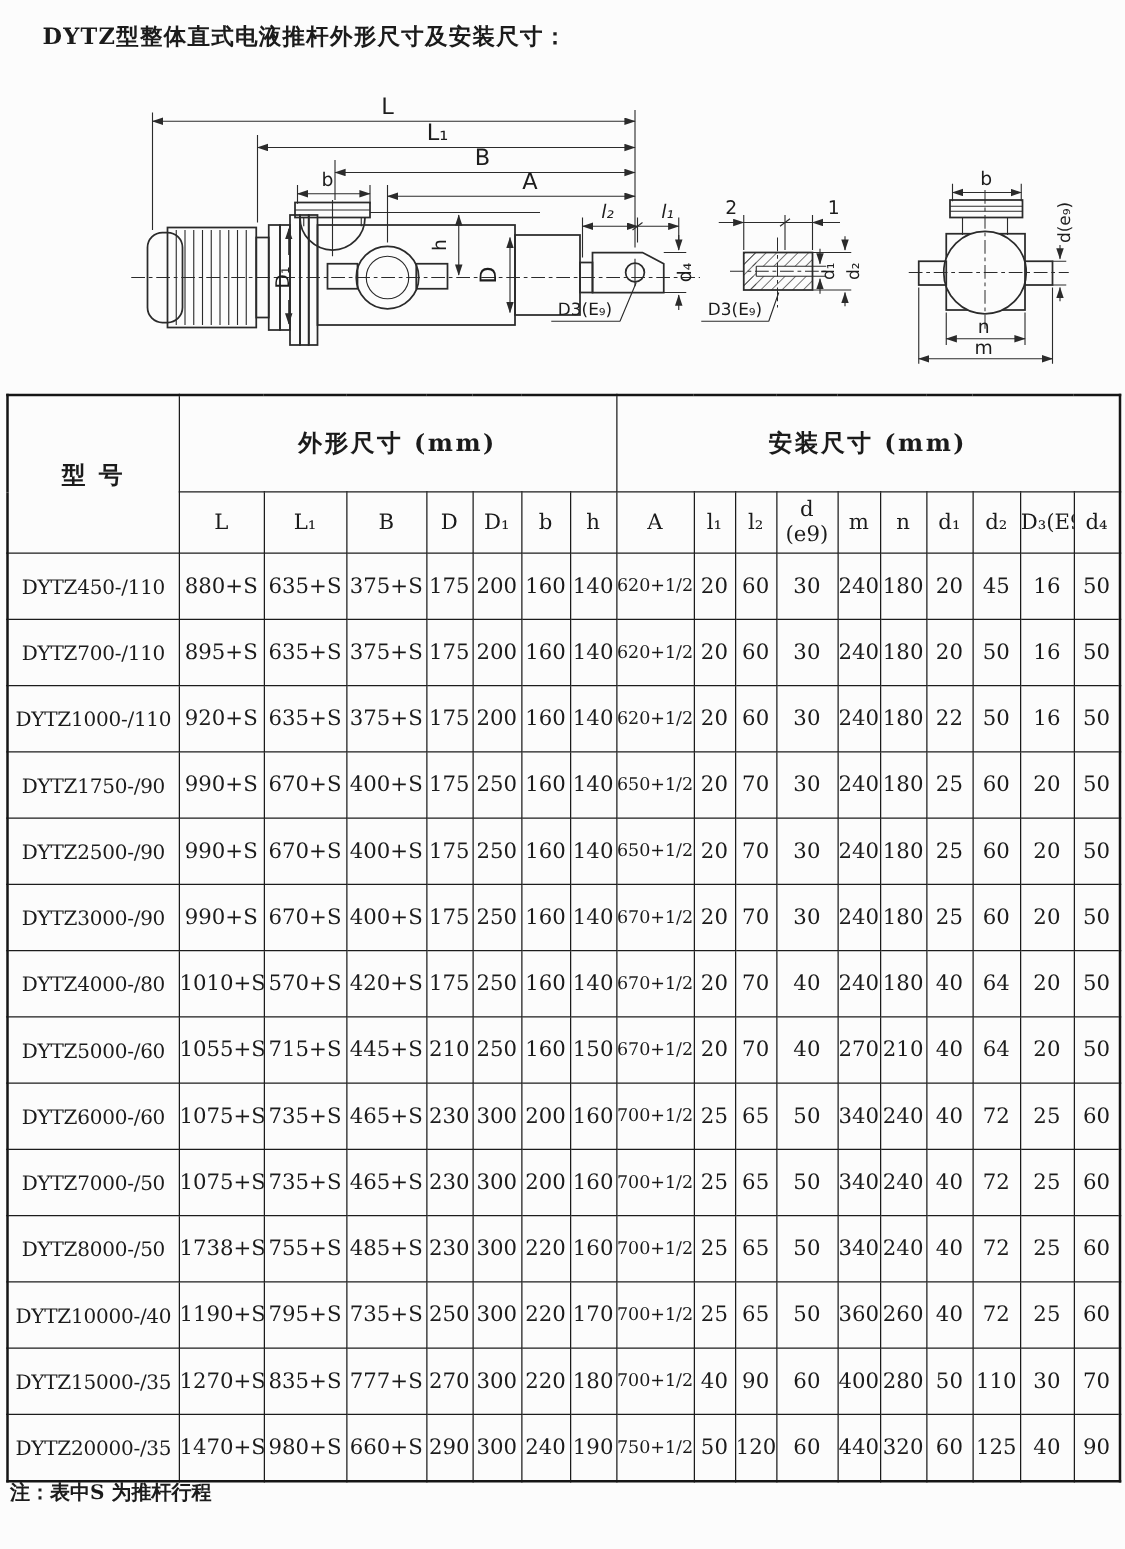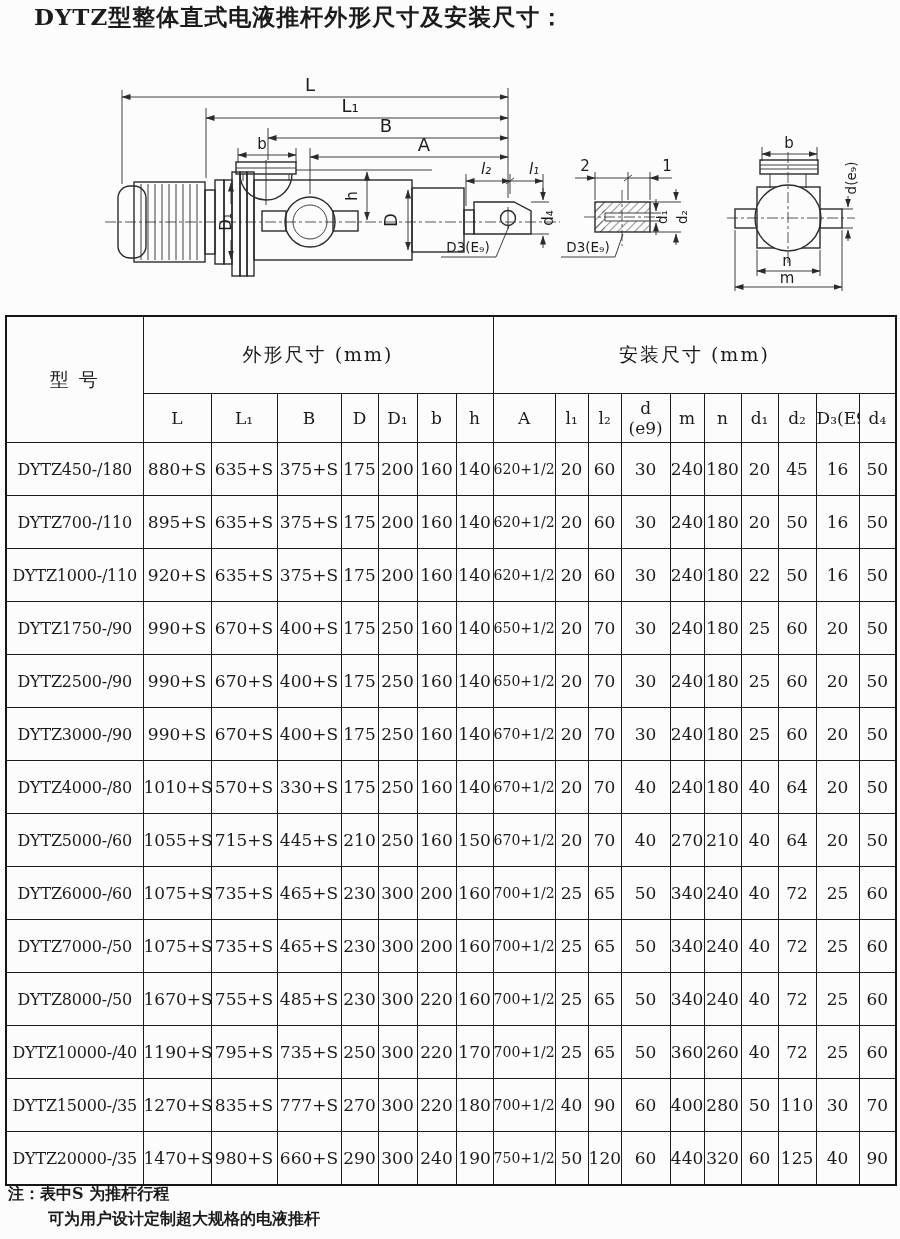--- a/index.html
+++ b/index.html
@@ -1,37 +1,37 @@
 <!DOCTYPE html>
 <html><head>
 <meta charset="utf-8">
 <style>
   html,body{margin:0;padding:0;}
   body{background:#e8e8e8;}
   .page{position:relative;width:900px;height:1239px;background:#fcfcfc;margin:0 auto;overflow:hidden;
         font-family:"DejaVu Serif","Liberation Serif",serif;color:#1b1b1b;}
-  .title{position:absolute;left:34px;top:2px;font-size:23px;font-weight:bold;letter-spacing:1px;
+  .title{position:absolute;left:34px;top:17px;font-size:18px;font-weight:bold;letter-spacing:1px;
          font-family:"DejaVu Serif","Liberation Serif",serif;}
   svg.drawing{position:absolute;left:0;top:50px;}
   svg .ol{fill:none;stroke:#2b2b2b;stroke-width:1.4;}
   svg .thin{fill:none;stroke:#2b2b2b;stroke-width:0.9;}
   svg .dim{fill:none;stroke:#2b2b2b;stroke-width:0.9;}
   svg .cl{fill:none;stroke:#2b2b2b;stroke-width:0.8;stroke-dasharray:11 3 3 3;}
   svg text{fill:#1d1d1d;font-family:"DejaVu Sans","Liberation Sans",sans-serif;}
   svg .lb{font-size:18px;text-anchor:middle;}
   svg .lm{font-size:15px;text-anchor:middle;}
   svg .ls{font-size:13.5px;text-anchor:middle;}
   svg .it{font-style:italic;}
   
   table.dims{position:absolute;left:5px;top:315px;width:890px;table-layout:fixed;
              border-collapse:collapse;background:#fcfcfc;}
   table.dims th,table.dims td{border:1px solid #1c1c1c;text-align:center;vertical-align:middle;
              padding:0;overflow:hidden;}
   table.dims{border:2.5px solid #151515;}
-  tr.grp th{height:76px;font-size:19px;font-weight:normal;letter-spacing:2px;}
+  tr.grp th{height:76px;font-size:19px;font-weight:bold;letter-spacing:2px;}
   th.model-h{font-size:19px;font-weight:normal;letter-spacing:4px;margin-left:19px;}
   tr.sub th{height:48px;font-size:17px;font-weight:normal;}
   tbody td{height:52px;font-size:17px;}
   tbody td.model{font-size:16px;letter-spacing:-0.2px;}
   tbody td.acol{font-size:14px;}
   .notes{position:absolute;left:8px;top:1181px;font-size:16px;line-height:25px;font-weight:bold;}
   .notes .indent{padding-left:40px;}
 </style>
 </head>
 <body>
@@ -214,21 +214,21 @@
           <th>m</th>
           <th>n</th>
           <th>d₁</th>
           <th>d₂</th>
           <th>D₃(E9)</th>
           <th>d₄</th>
         </tr>
     </thead>
     <tbody>
         <tr>
-          <td class="model">DYTZ450-/180</td>
+          <td class="model">DYTZ450-/110</td>
           <td class="num">880+S</td>
           <td class="num">635+S</td>
           <td class="num">375+S</td>
           <td class="num">175</td>
           <td class="num">200</td>
           <td class="num">160</td>
           <td class="num">140</td>
           <td class="acol">620+1/2s</td>
           <td class="num">20</td>
           <td class="num">60</td>
@@ -337,21 +337,21 @@
           <td class="num">180</td>
           <td class="num">25</td>
           <td class="num">60</td>
           <td class="num">20</td>
           <td class="num">50</td>
         </tr>
         <tr>
           <td class="model">DYTZ4000-/80</td>
           <td class="num">1010+S</td>
           <td class="num">570+S</td>
-          <td class="num">330+S</td>
+          <td class="num">420+S</td>
           <td class="num">175</td>
           <td class="num">250</td>
           <td class="num">160</td>
           <td class="num">140</td>
           <td class="acol">670+1/2s</td>
           <td class="num">20</td>
           <td class="num">70</td>
           <td class="num">40</td>
           <td class="num">240</td>
           <td class="num">180</td>
@@ -415,21 +415,21 @@
           <td class="num">50</td>
           <td class="num">340</td>
           <td class="num">240</td>
           <td class="num">40</td>
           <td class="num">72</td>
           <td class="num">25</td>
           <td class="num">60</td>
         </tr>
         <tr>
           <td class="model">DYTZ8000-/50</td>
-          <td class="num">1670+S</td>
+          <td class="num">1738+S</td>
           <td class="num">755+S</td>
           <td class="num">485+S</td>
           <td class="num">230</td>
           <td class="num">300</td>
           <td class="num">220</td>
           <td class="num">160</td>
           <td class="acol">700+1/2s</td>
           <td class="num">25</td>
           <td class="num">65</td>
           <td class="num">50</td>
@@ -498,16 +498,15 @@
           <td class="num">60</td>
           <td class="num">125</td>
           <td class="num">40</td>
           <td class="num">90</td>
         </tr>
       </tbody>
   </table>
 
   <div class="notes">
     <div><span>注：</span><span>表中S 为推杆行程</span></div>
-    <div class="indent"><span>可为用户设计定制超大规格的电液推杆</span></div>
   </div>
 
 </div>
 
 </body></html>

